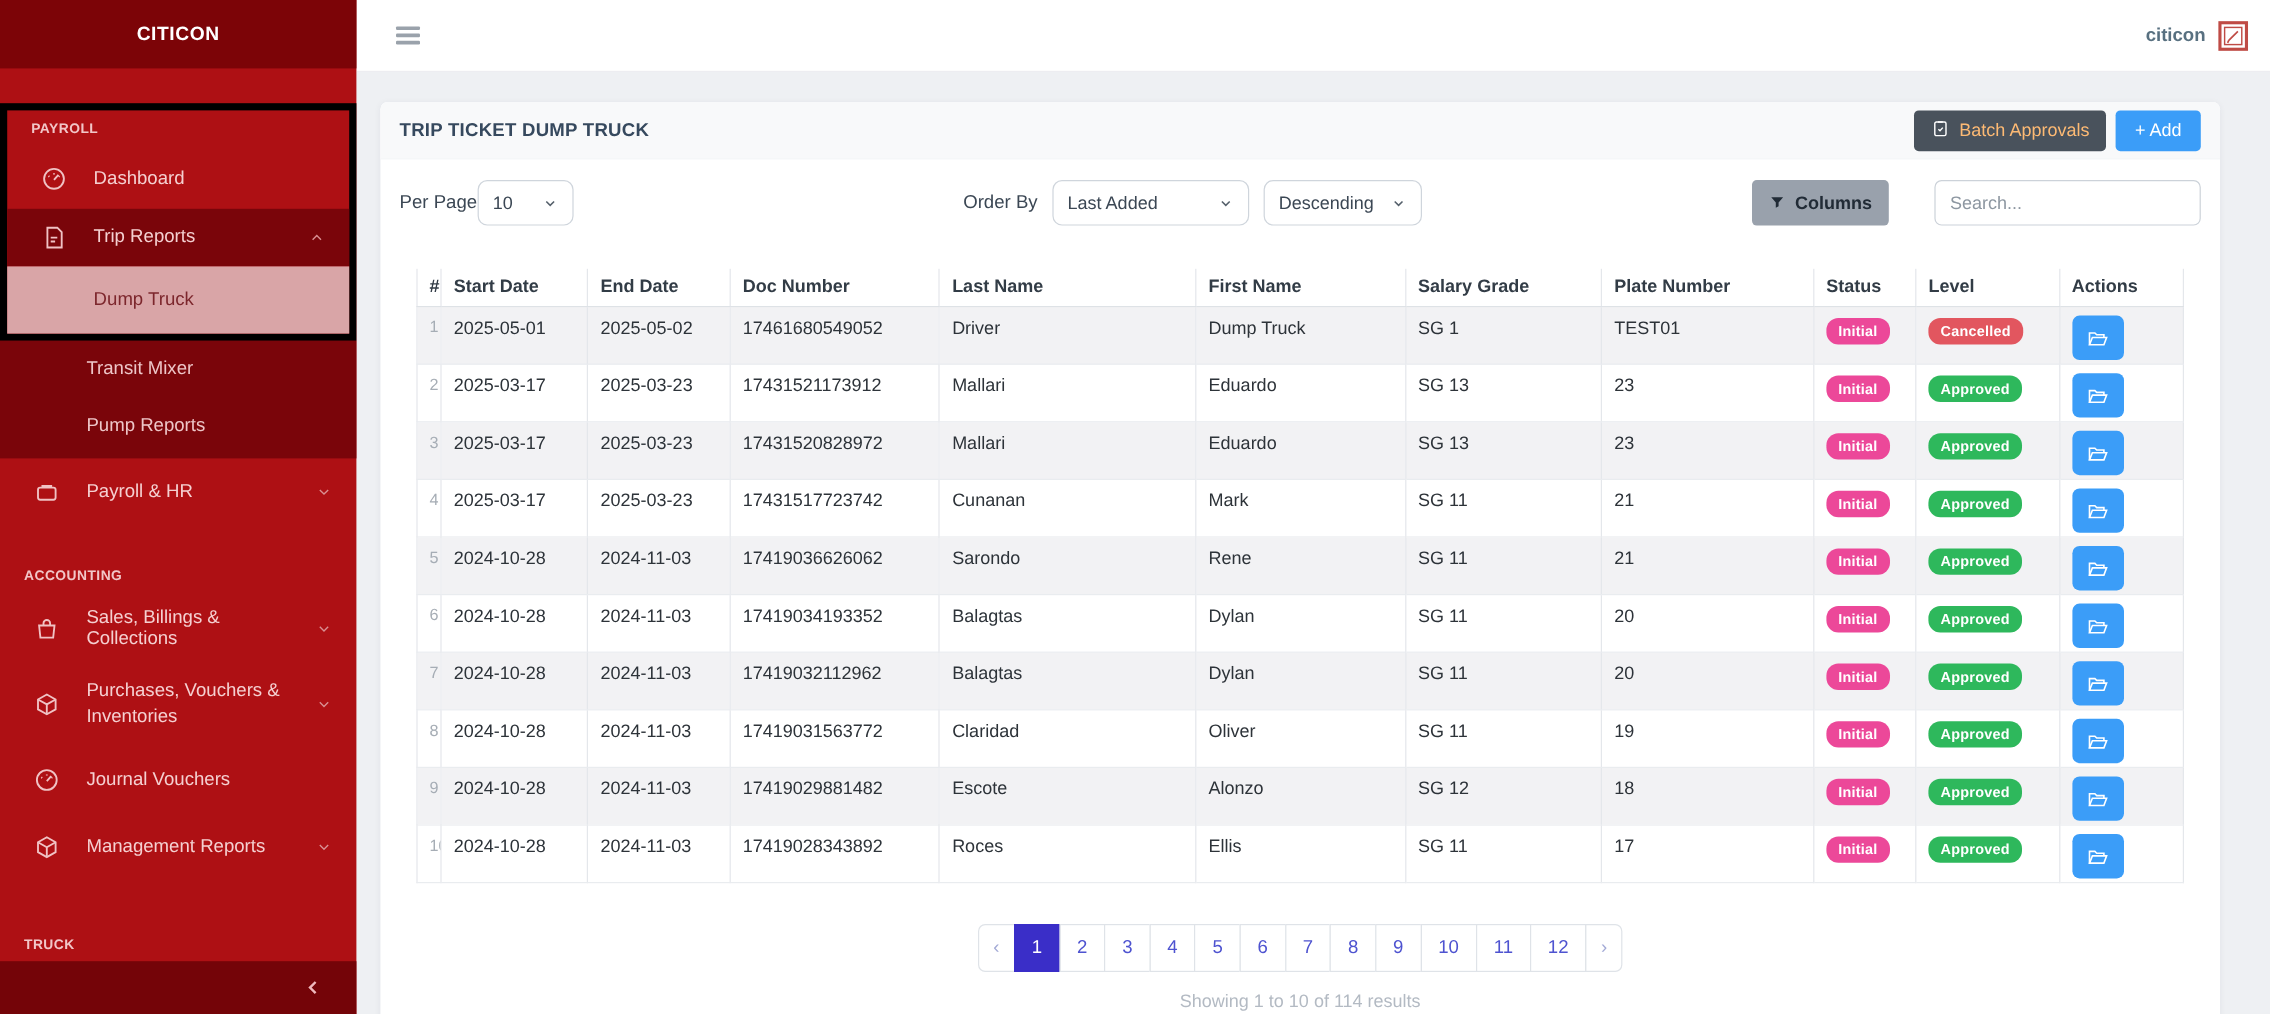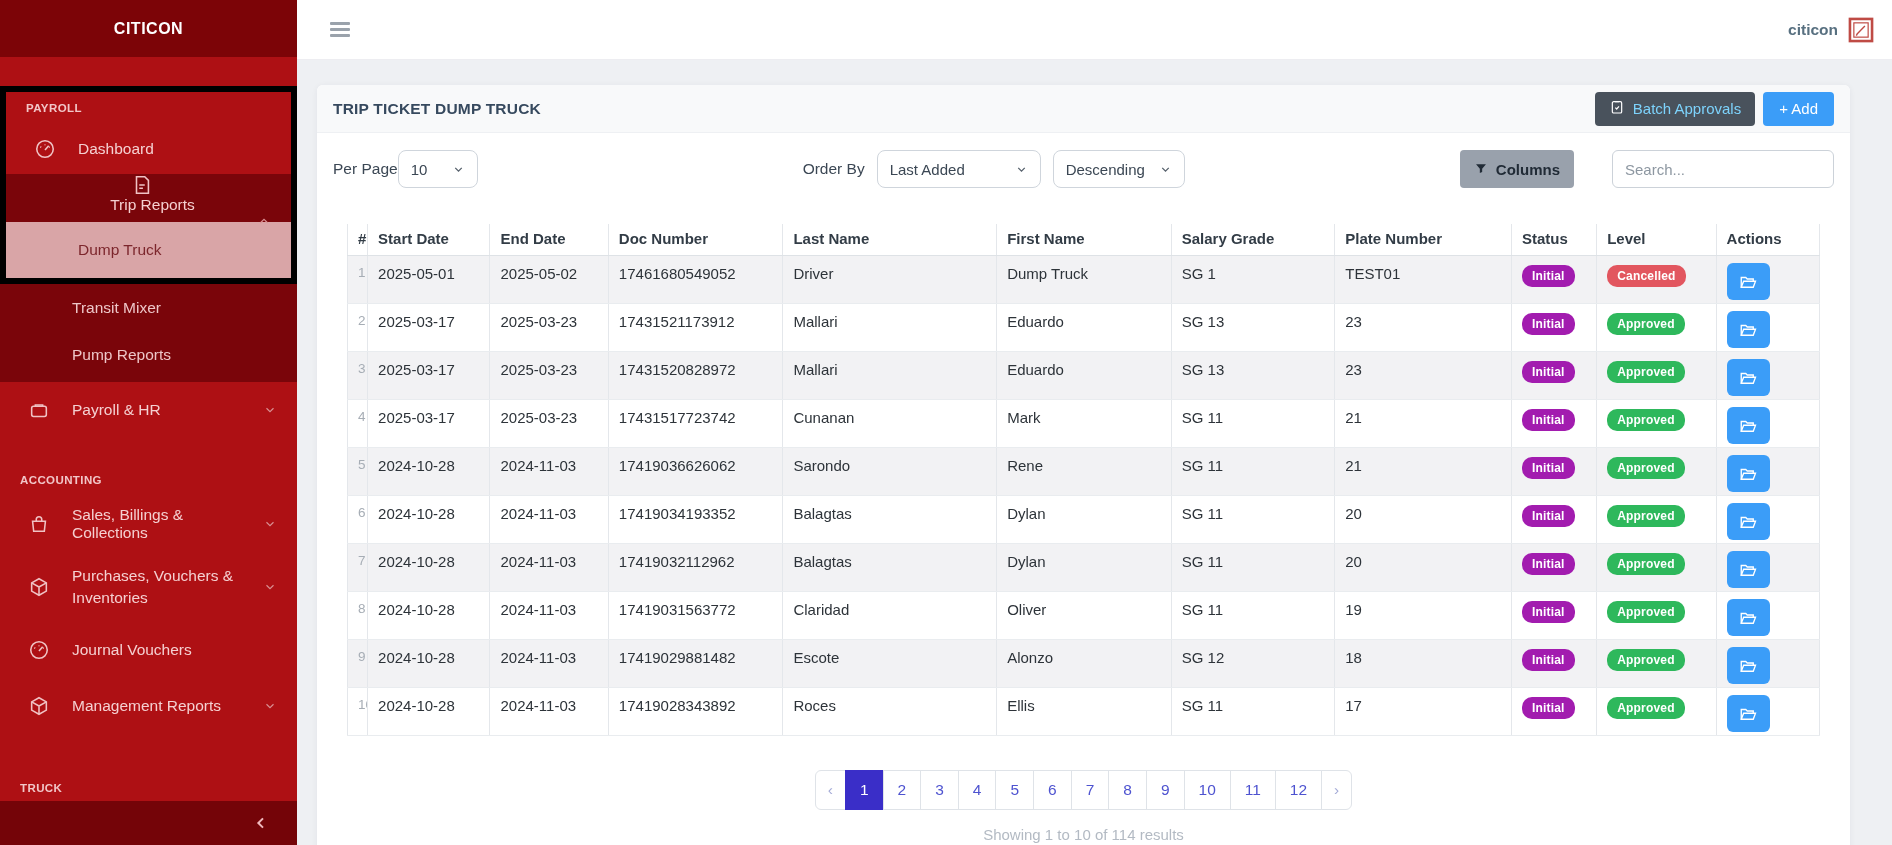--- a/index.html
+++ b/index.html
@@ -17,21 +17,21 @@
            font-size: 16px; letter-spacing: .5px; display: flex; align-items: center; justify-content: center; }
   .hl-box { border: 6px solid #000; margin-top: 29px; }
   .section-label { color: #f2c6c8; font-size: 11.5px; font-weight: bold; letter-spacing: .4px;
                    padding: 10px 0 6px 20px; height: 32px; }
   .nav-item { display: flex; align-items: center; height: 50px; padding: 0 20px 0 28px;
               color: #f5d0d1; font-size: 15.5px; cursor: pointer; }
   .nav-item .nav-icon { width: 22px; height: 22px; margin-right: 22px; flex: 0 0 22px; color: #f0c2c4; }
   .nav-item svg, .nav-subitem svg { display: block; }
   .nav-chevron { margin-left: auto; color: #d98f92; width: 14px; height: 14px; }
   .nav-item.dark, .submenu { background: #7a050a; }
-  .nav-item.h48 { height: 48px; flex-direction: column; } .nav-item.h56 { height: 56px; } .nav-item.h70 { height: 70px; }
+  .nav-item.h48 { height: 48px; } .nav-item.h56 { height: 56px; } .nav-item.h70 { height: 70px; }
   .nav-label.two-line { line-height: 1.45; max-width: 170px; }
   .nav-subitem { display: flex; align-items: center; height: 47px; padding-left: 72px;
                  color: #eec6c8; font-size: 15.5px; cursor: pointer; }
   .nav-subitem.tall { height: 56px; }
   .nav-subitem.active { background: #d9a5a7; color: #7c262c; }
   .submenu { padding-bottom: 4px; }
   .acct-label { margin-top: 26px; }
   .setup-label { margin-top: 38px; }
   .sidebar-footer { position: absolute; bottom: 0; left: 0; width: 100%; height: 44px;
                     background: #740408; display: flex; align-items: center; justify-content: flex-end;
@@ -50,21 +50,21 @@
 
   .card { background: #fff; margin: 25px 42px 0 20px; border-radius: 6px; min-height: 880px;
           box-shadow: 0 1px 6px rgba(30,40,60,.06); }
   .card-header { height: 48px; background: #f8f9fa; border-bottom: 1px solid #eef0f3;
                  border-radius: 6px 6px 0 0; display: flex; align-items: center;
                  justify-content: space-between; padding: 0 16px; }
   .page-title { font-size: 15.5px; font-weight: bold; color: #36495e; letter-spacing: .2px; }
   .header-actions { display: flex; gap: 8px; }
   .btn { border: none; border-radius: 4px; height: 34px; font-size: 15px; cursor: pointer;
          display: inline-flex; align-items: center; gap: 8px; font-family: inherit; }
-  .btn-batch { background: #49525c; color: #7dd3fc; padding: 0 14px; }
+  .btn-batch { background: #49525c; color: #fdba74; padding: 0 14px; }
   .btn-batch svg { width: 16px; height: 16px; }
   .btn-add { background: #3b9df8; color: #fff; padding: 0 16px; }
 
   .controls { display: flex; align-items: center; margin-top: 17px; padding: 0 16px; }
   .ctrl-label { color: #3b4754; font-size: 15.5px; }
   .ctrl-left { display: flex; align-items: center; }
   .ctrl-center { display: flex; align-items: center; gap: 12px; margin-left: 325px; }
   .ctrl-right { margin-left: auto; display: flex; align-items: center; gap: 10px; }
   .select { display: inline-flex; align-items: center; justify-content: space-between;
             border: 1px solid #cfd5dc; border-radius: 8px; height: 38px; padding: 0 12px;
@@ -84,21 +84,21 @@
   table { width: 100%; border-collapse: collapse; table-layout: fixed; }
   th { text-align: left; font-size: 15px; font-weight: bold; color: #323c46;
        padding: 6px 10px 8px 10px; border-right: 1px solid #e4e7eb; border-bottom: 1px solid #dee2e6; }
   th:first-child { border-left: 1px solid #e4e7eb; }
   td { font-size: 15px; color: #2d3339; padding: 9px 10px 0 10px; height: 48px; vertical-align: top;
        border-right: 1px solid #e4e7eb; border-bottom: 1px solid #e9ecef; overflow: hidden; }
   td:first-child { border-left: 1px solid #e4e7eb; color: #a6adb5; font-size: 13.5px; }
   tbody tr:nth-child(odd) { background: #f2f2f4; }
   .badge { display: inline-block; border-radius: 10px; padding: 4px 10px; font-size: 12px;
            font-weight: bold; color: #fff; letter-spacing: .2px; }
-  .badge-initial { background: #a21caf; }
+  .badge-initial { background: #ec4899; }
   .badge-approved { background: #2eb85c; }
   .badge-cancelled { background: #e2565f; }
   .action-btn { width: 43px; height: 37px; background: #3b9df8; border: none; border-radius: 6px;
                 cursor: pointer; display: flex; align-items: center; justify-content: center; margin-top: -2px; }
   .action-btn svg { width: 18px; height: 18px; }
 
   .pagination { margin-top: 34px; display: flex; justify-content: center; }
   .page-item { height: 40px; line-height: 38px; padding: 0 14px; border: 1px solid #dfe3e8;
                background: #fff; color: #4e53d0; font-size: 15.5px; cursor: pointer; }
   .page-item + .page-item { margin-left: -1px; }

